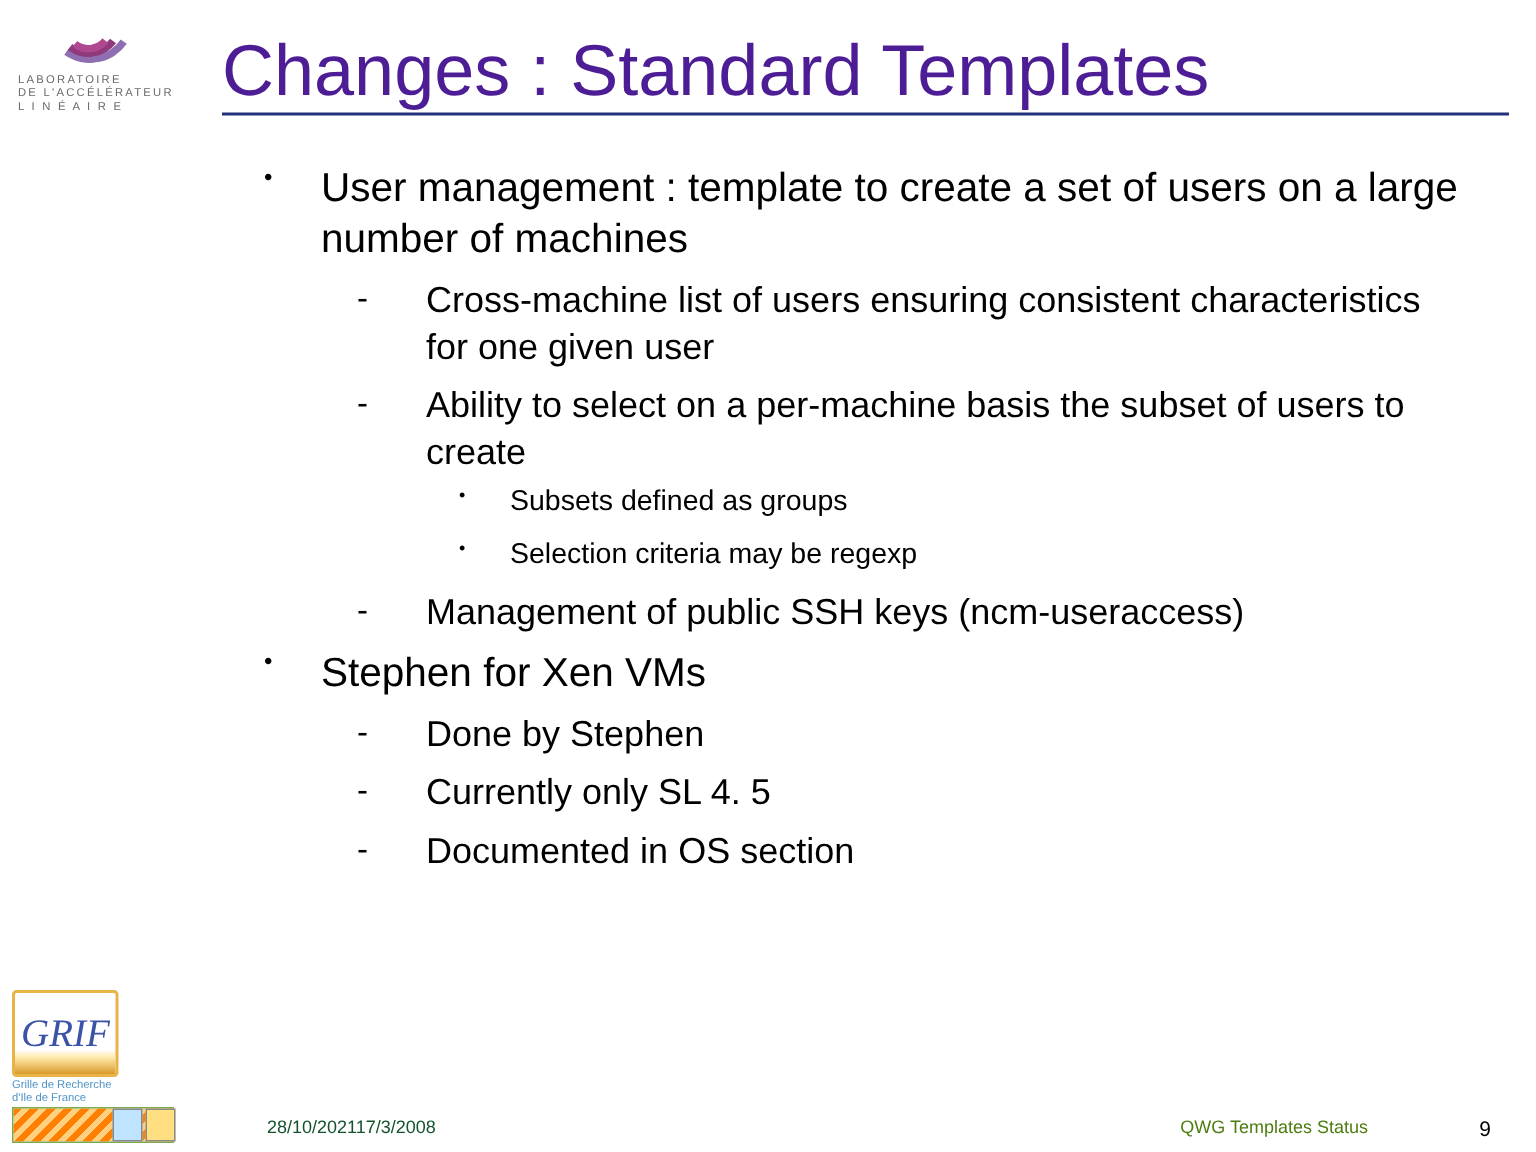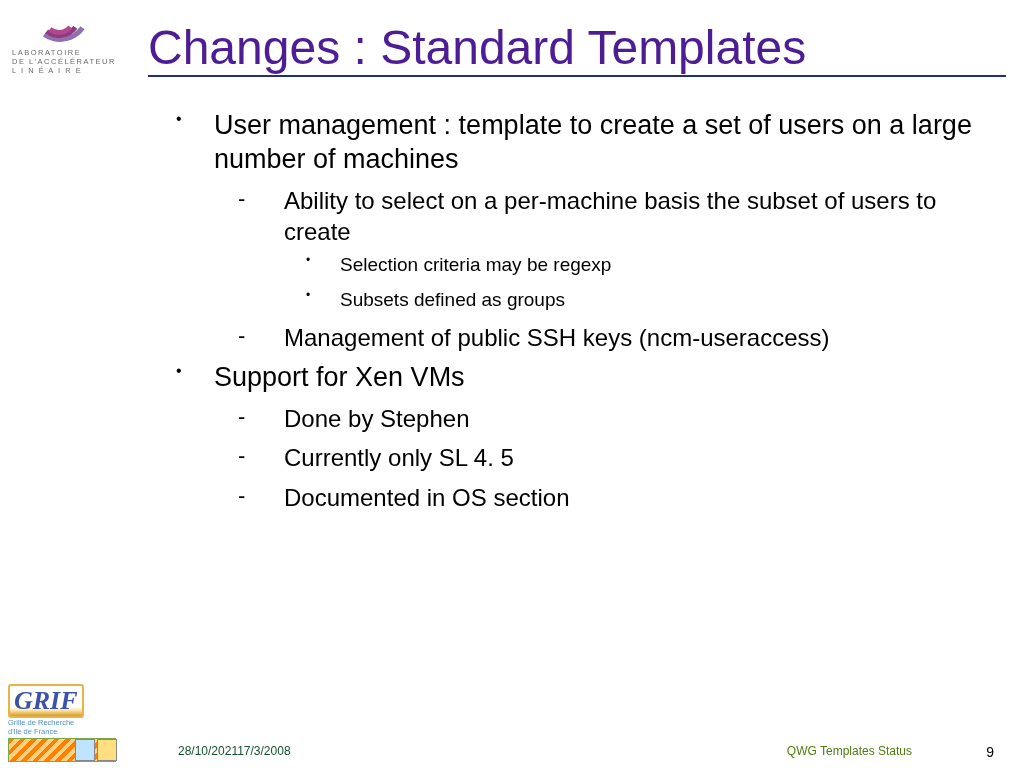--- a/index.html
+++ b/index.html
@@ -133,25 +133,25 @@
   
   .footer-left-logos {
     position: absolute;
     left: 8px;
     bottom: 6px;
     width: 120px;
   }
   .grif-word {
     font-family: Georgia, 'Times New Roman', serif;
     font-size: 26px;
-    font-weight: bold;
+    font-weight: normal;
     font-style: italic;
     color: #3b53a6;
     background: linear-gradient(0deg,#d89a2a 0%, #ffe9a8 20%, transparent 30%);
-    padding: 0 4px;
+    padding: 12px 4px;
     display: inline-block;
     border: 2px solid #e8b448;
     border-radius: 3px;
     position: relative;
     text-align: center;
   }
   .grif-sub {
     font-size: 7.5px;
     color: #5093c6;
     line-height: 8px;
@@ -210,37 +210,40 @@
   <div class="title-row">
     <span class="title">Changes : Standard Templates</span>
   </div>
 
   <div class="content">
     <ul class="lvl1">
       <li>
         <span>User management : template to create a set of users on a large number of machines</span>
         <ul class="lvl2">
           <li>
+            <span>Cross-machine list of users ensuring consistent characteristics for one given user</span>
+          </li>
+          <li>
             <span>Ability to select on a per-machine basis the subset of users to create</span>
             <ul class="lvl3">
               <li>
-                <span>Selection criteria may be regexp</span>
+                <span>Subsets defined as groups</span>
               </li>
               <li>
-                <span>Subsets defined as groups</span>
+                <span>Selection criteria may be regexp</span>
               </li>
             </ul>
           </li>
           <li>
             <span>Management of public SSH keys (ncm-useraccess)</span>
           </li>
         </ul>
       </li>
       <li>
-        <span>Support for Xen VMs</span>
+        <span>Stephen for Xen VMs</span>
         <ul class="lvl2">
           <li>
             <span>Done by Stephen</span>
           </li>
           <li>
             <span>Currently only SL 4. 5</span>
           </li>
           <li>
             <span>Documented in OS section</span>
           </li>

